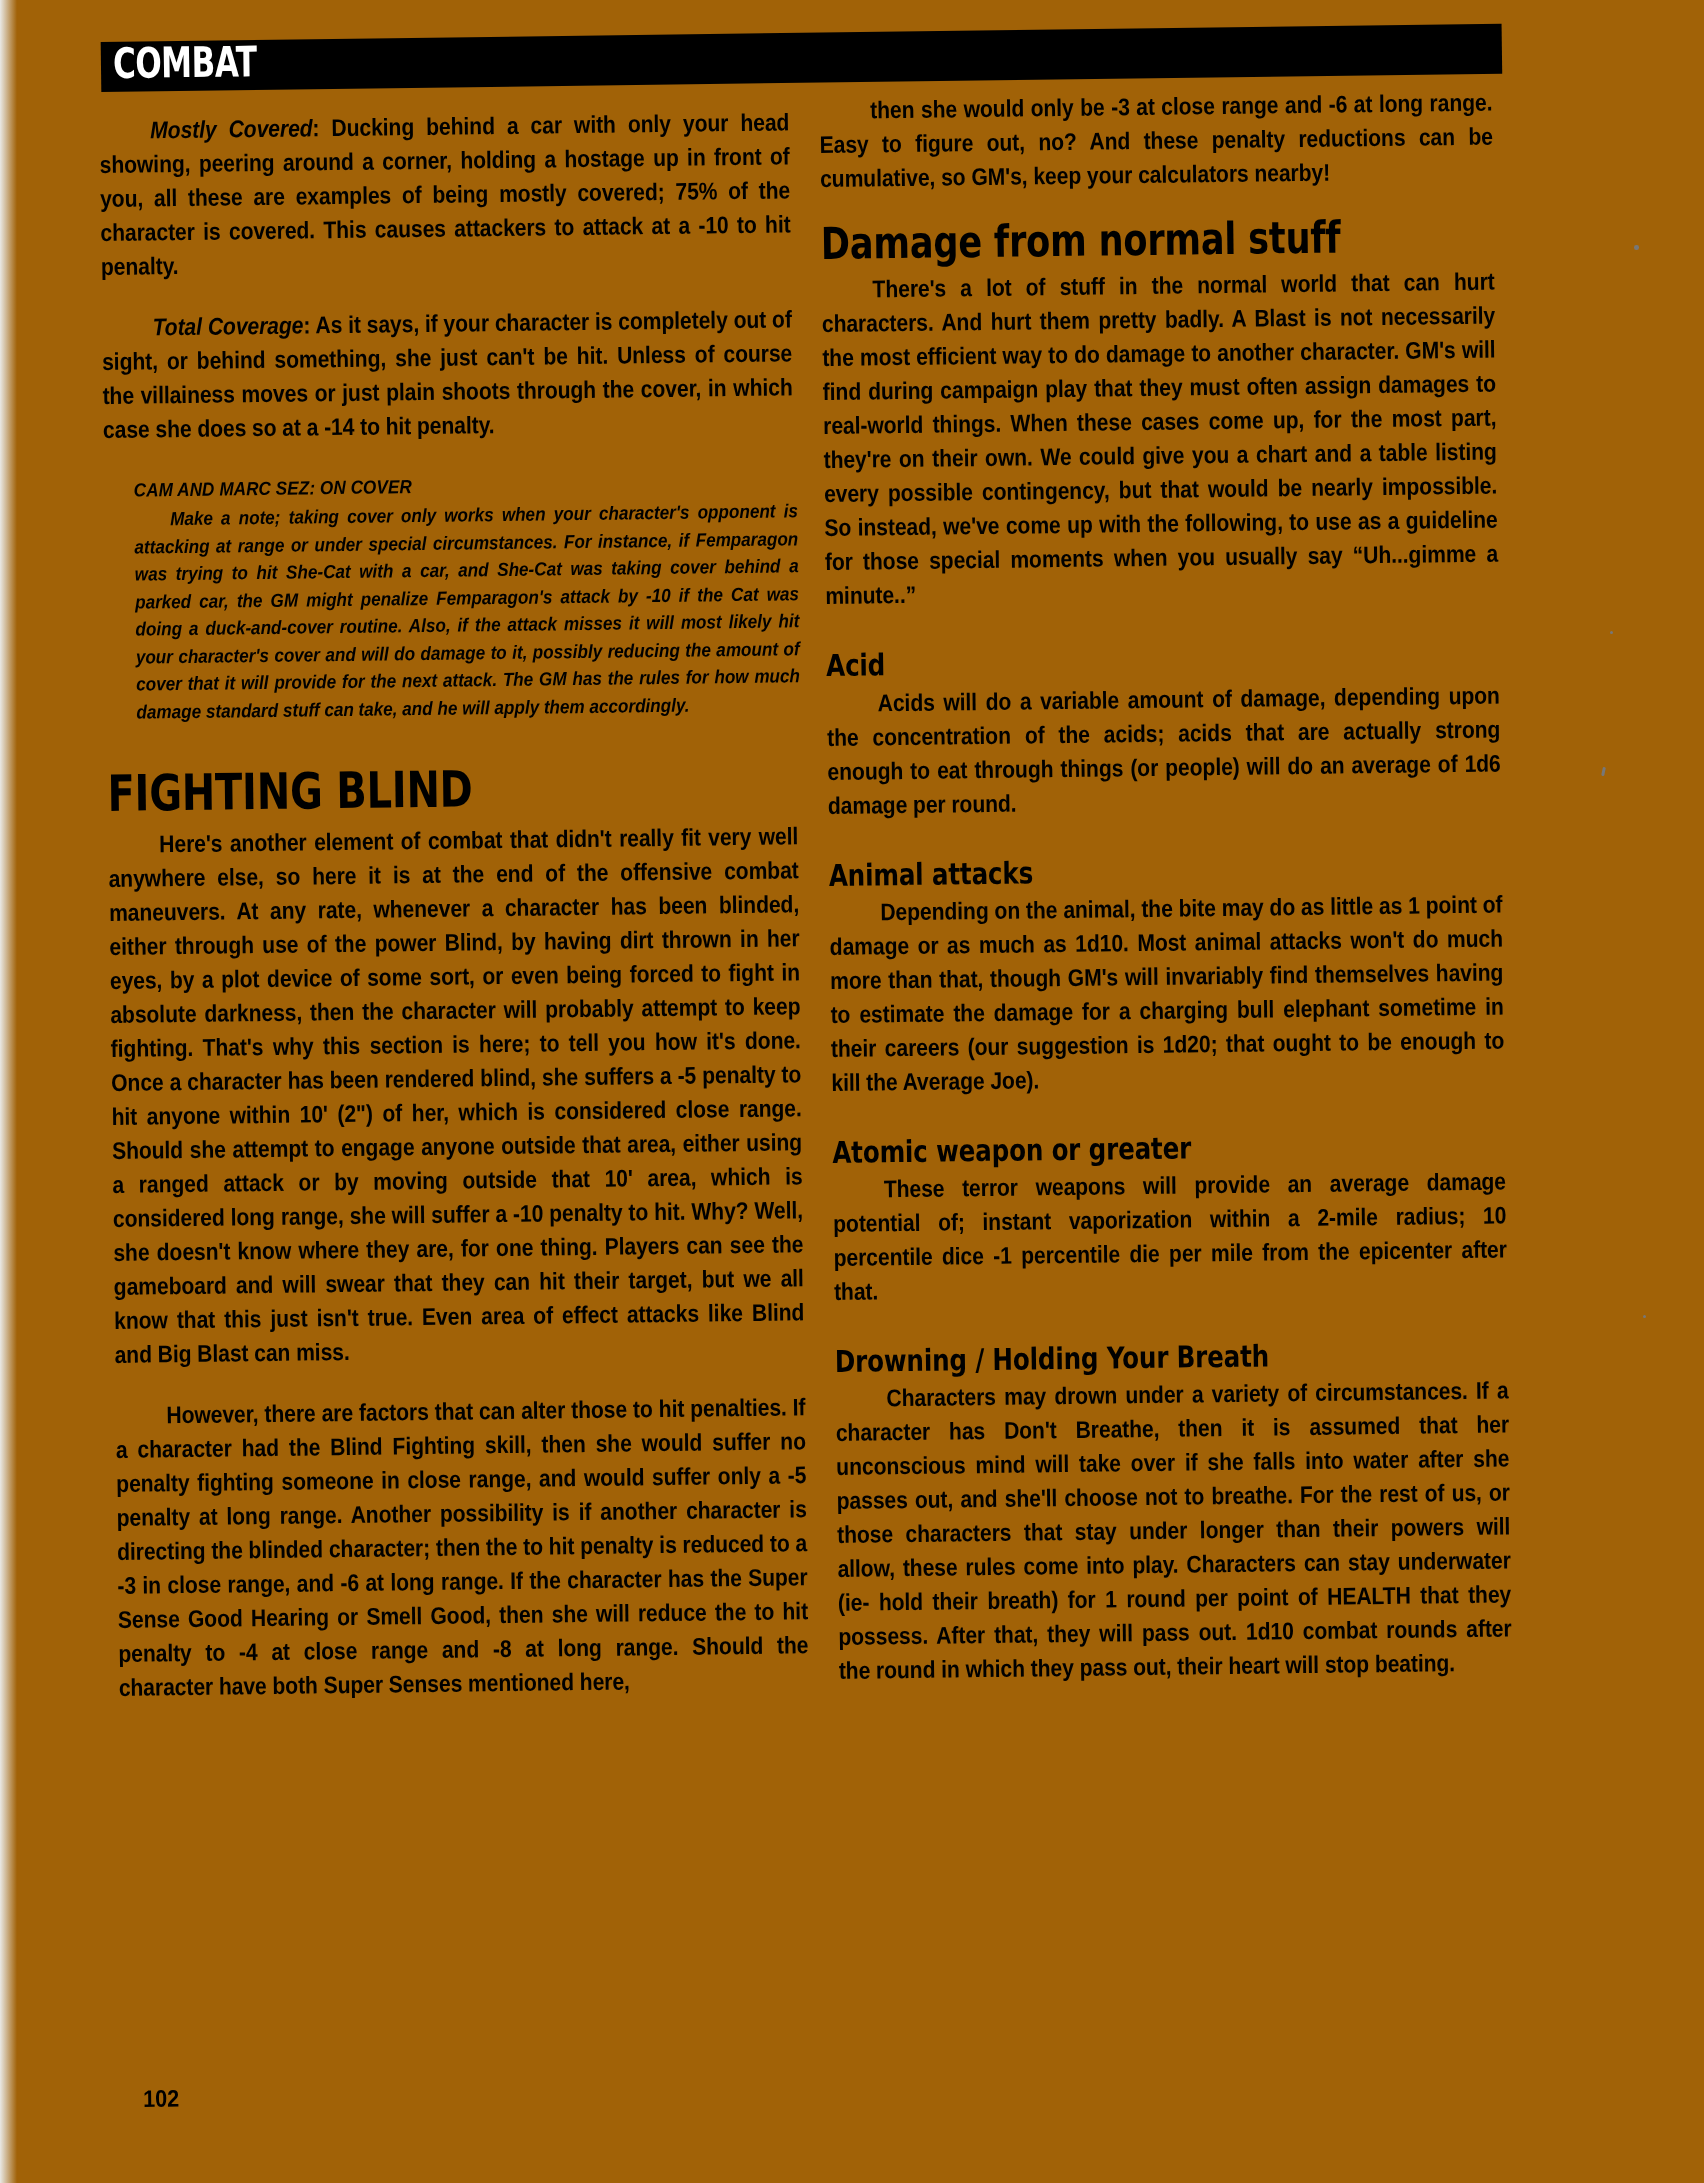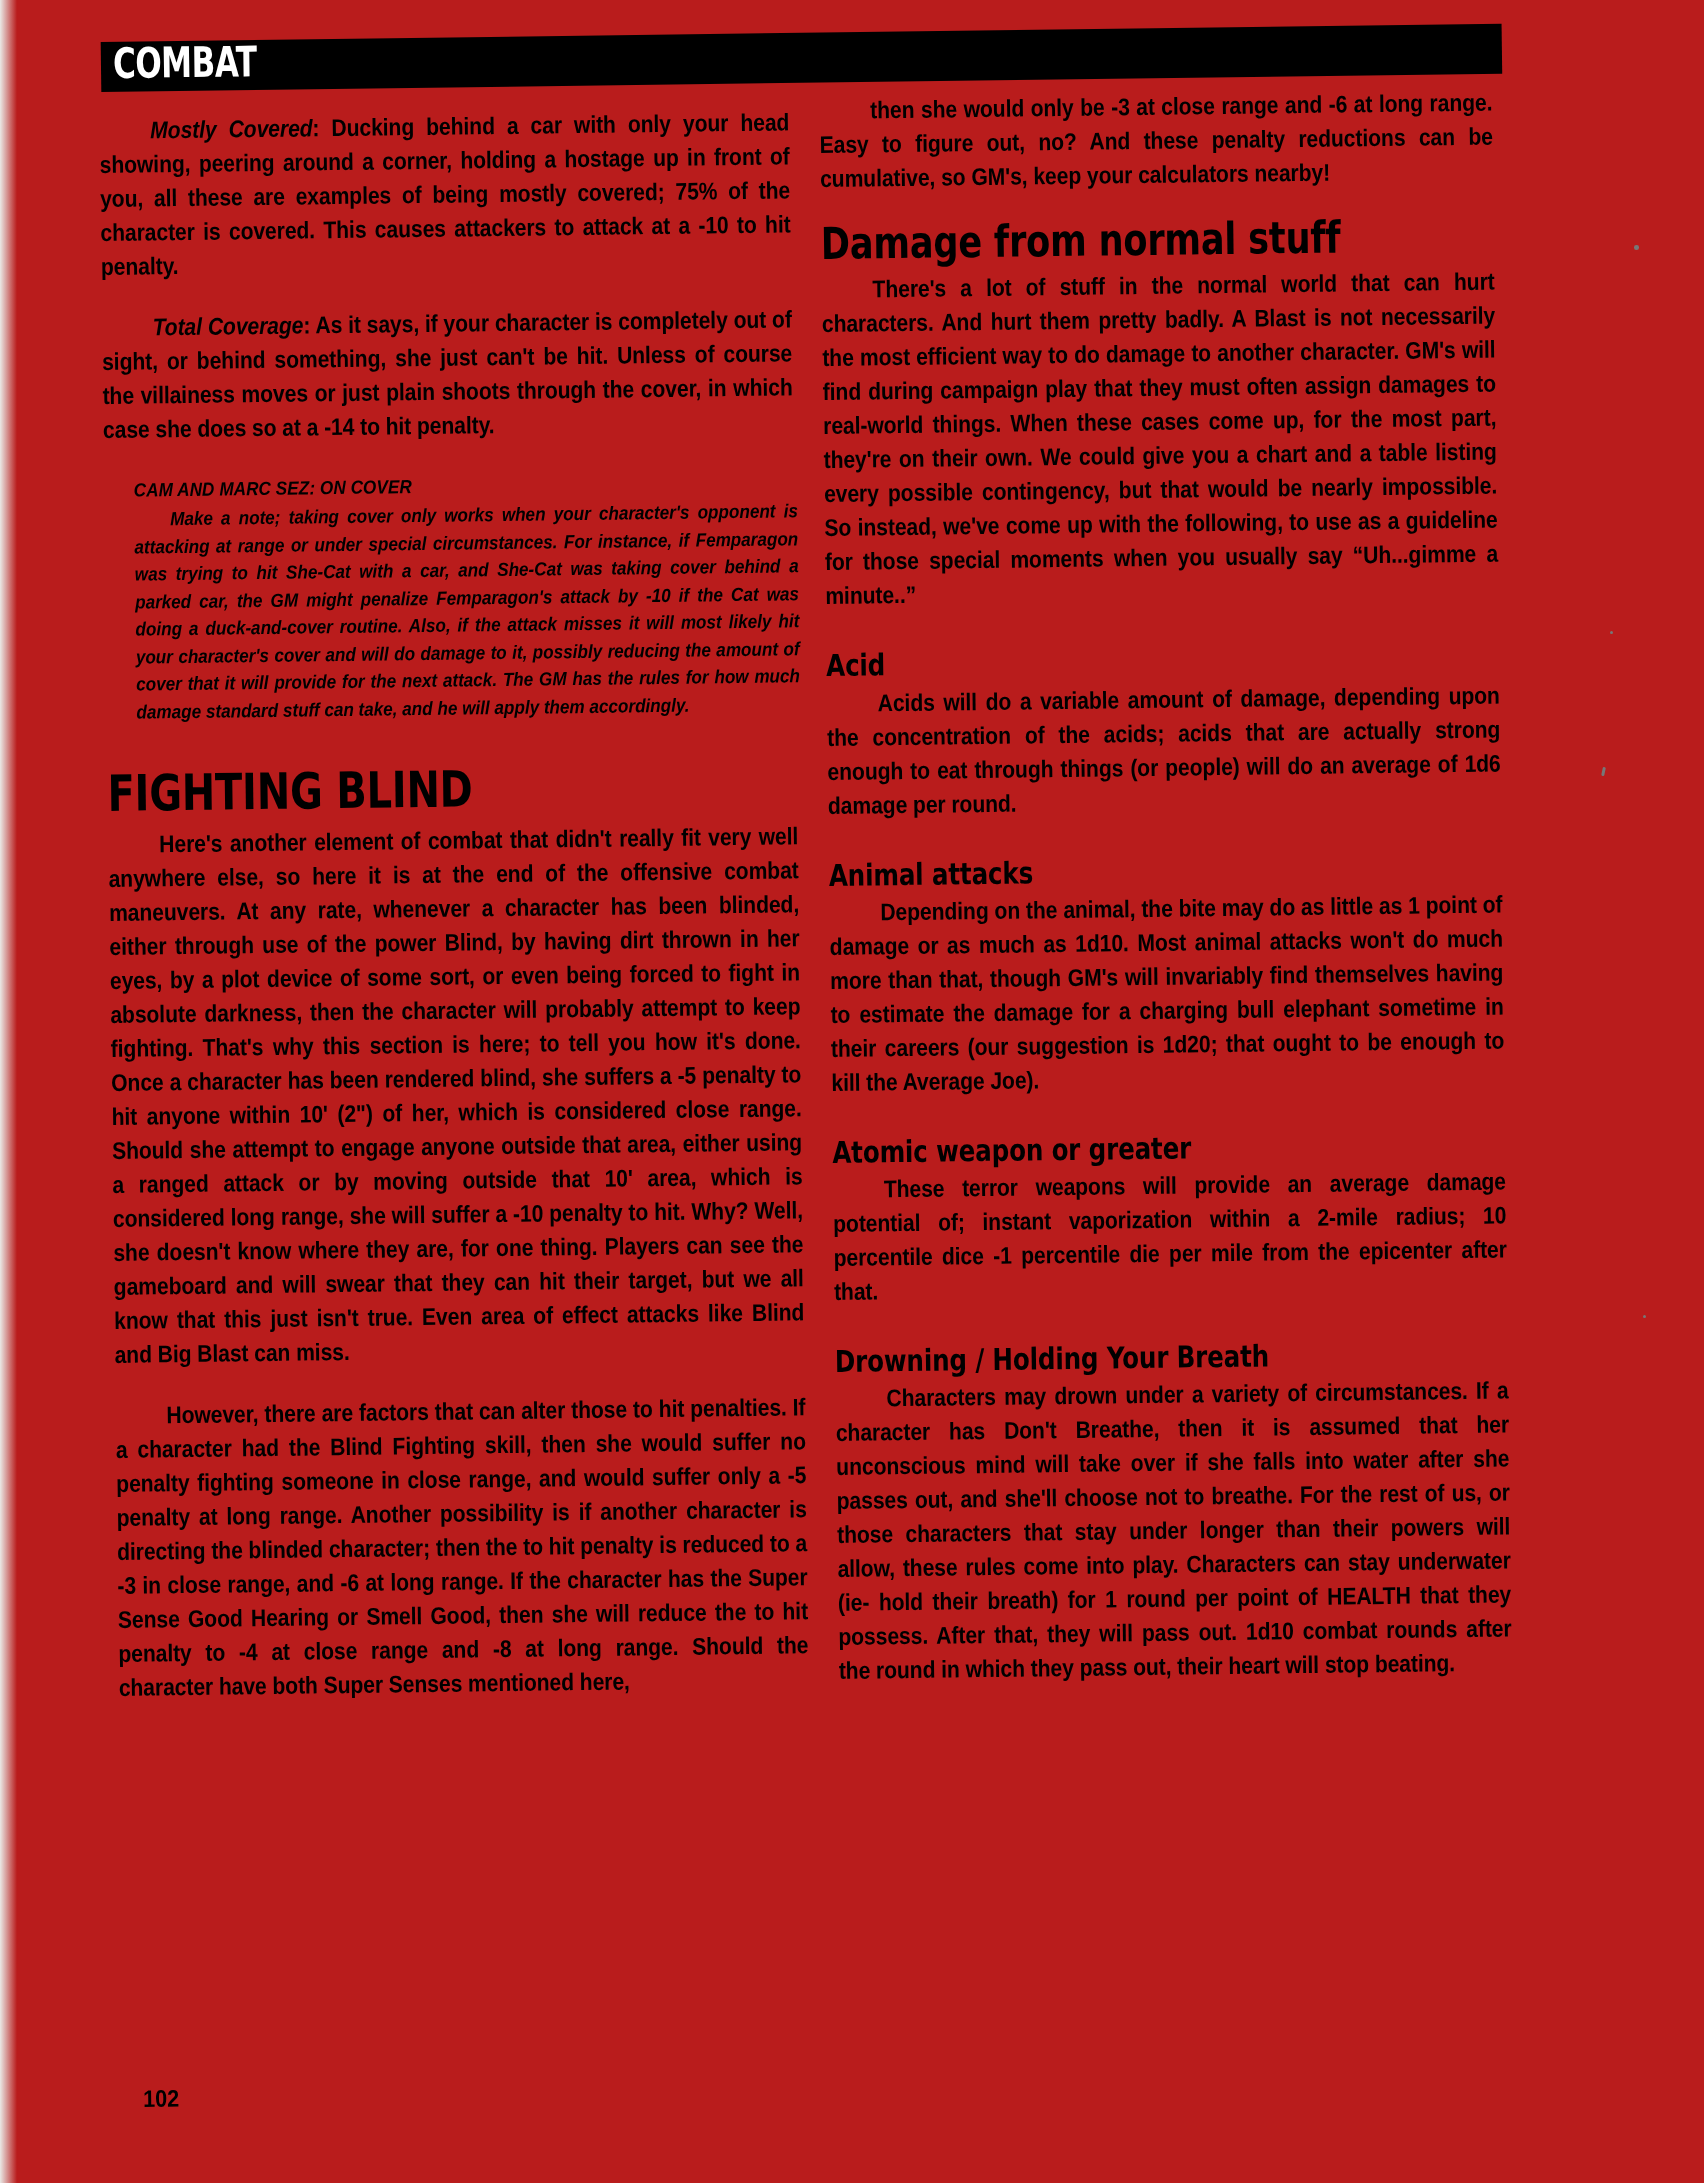--- a/index.html
+++ b/index.html
@@ -13,21 +13,21 @@
     position: relative;
     overflow: hidden;
     font-family: "Liberation Sans", sans-serif;
     color: #000000;
   }
 
   
   #page {
     position: absolute;
     inset: 0;
-    background: #b91c1c;
+    background: #a16207;
   }
 
   
   #header-banner {
     position: absolute;
     left: 101px;
     top: 42px;
     width: 1401px;
     height: 50px;
     background: #000000;

